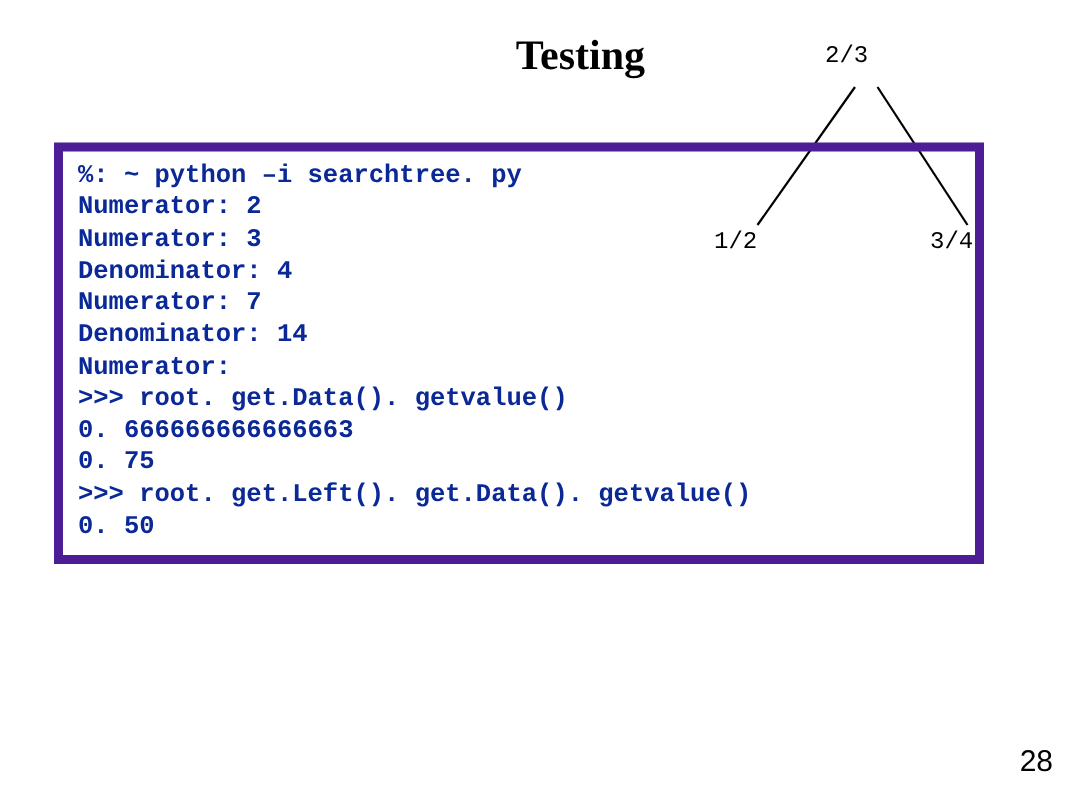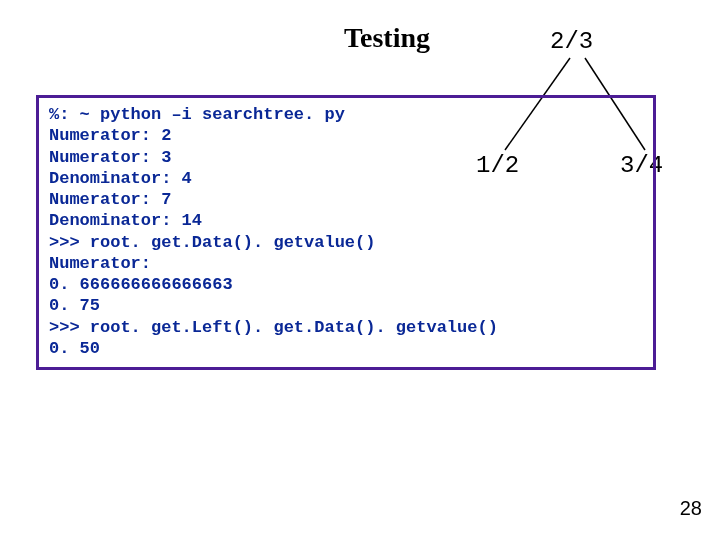--- a/index.html
+++ b/index.html
@@ -21,21 +21,21 @@
     font-size: 28px;
     font-weight: bold;
     color: #000;
     font-family: Liberation Serif, serif;
   }
   .code-box {
     position: absolute;
     top: 95px;
     left: 36px;
     width: 620px;
-    border: 3px solid #4c1d95;
+    border: 6px solid #4c1d95;
     padding: 6px 10px 8px 10px;
     box-sizing: border-box;
   }
   .code-line {
     font-family: "Courier New", Courier, monospace;
     font-size: 17px;
     color: #0a2896;
     font-weight: bold;
     line-height: 1.25;
     white-space: pre;
@@ -43,21 +43,21 @@
   .tree-svg {
     position: absolute;
     top: 20px;
     left: 450px;
     width: 250px;
     height: 180px;
   }
   .tree-label {
     position: absolute;
     font-family: "Courier New", Courier, monospace;
-    font-size: 24px;
+    font-size: 16px;
     color: #000;
     white-space: nowrap;
   }
   .page-num {
     position: absolute;
     right: 18px;
     bottom: 20px;
     font-size: 20px;
     color: #000;
   }
@@ -76,21 +76,21 @@
 <div class="tree-label" style="top:152px; left:476px;">1/2</div>
 <div class="tree-label" style="top:152px; left:620px;">3/4</div>
 
 <div class="code-box">
   <div class="code-line">%: ~ python –i searchtree. py</div>
   <div class="code-line">Numerator: 2</div>
   <div class="code-line">Numerator: 3</div>
   <div class="code-line">Denominator: 4</div>
   <div class="code-line">Numerator: 7</div>
   <div class="code-line">Denominator: 14</div>
+  <div class="code-line">Numerator:</div>
   <div class="code-line">&gt;&gt;&gt; root. get.Data(). getvalue()</div>
-  <div class="code-line">Numerator:</div>
   <div class="code-line">0. 666666666666663</div>
   <div class="code-line">0. 75</div>
   <div class="code-line">&gt;&gt;&gt; root. get.Left(). get.Data(). getvalue()</div>
   <div class="code-line">0. 50</div>
 </div>
 
 <div class="page-num">28</div>
 
 </body></html>

